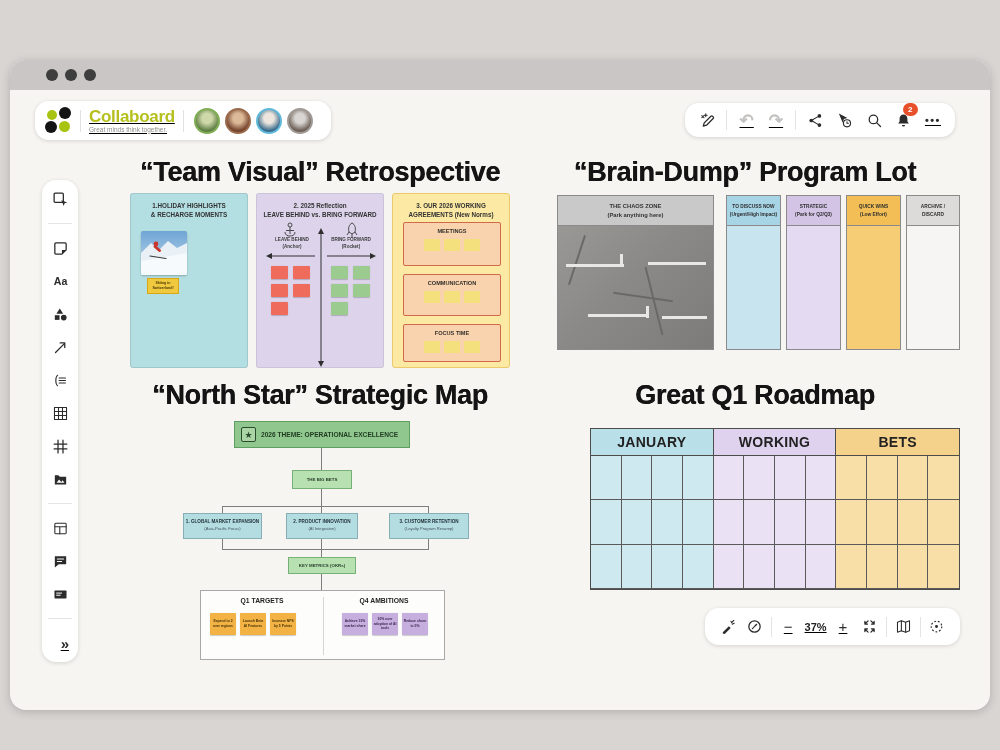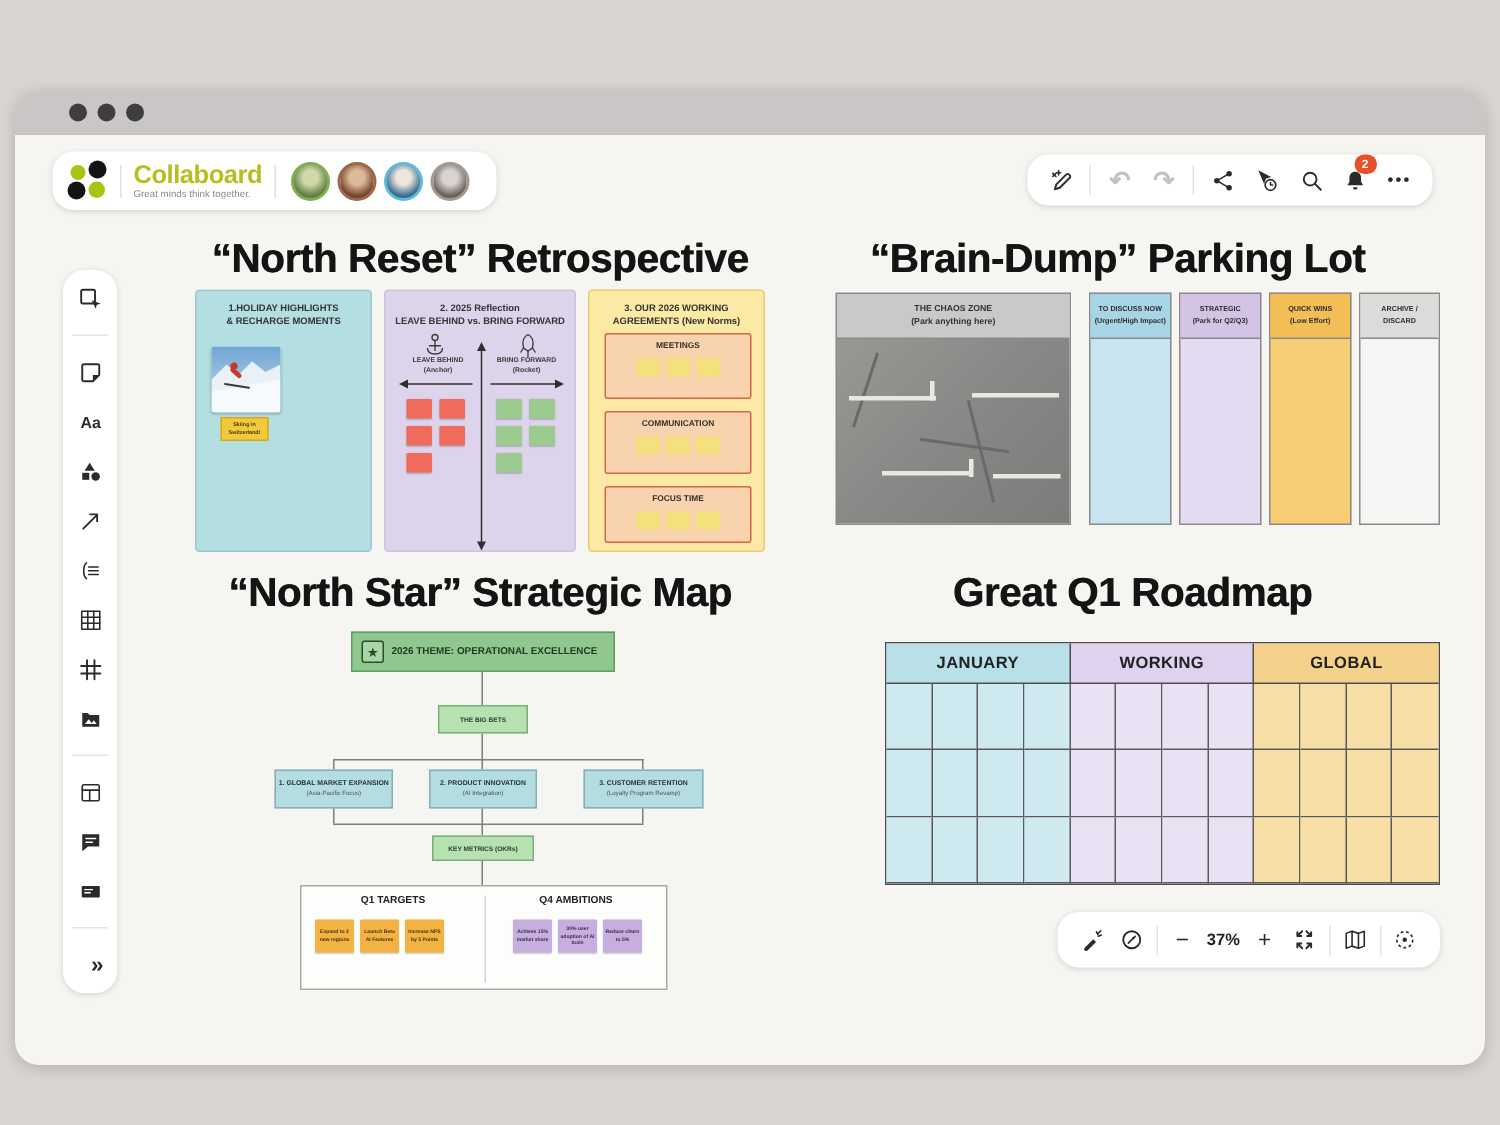--- a/index.html
+++ b/index.html
@@ -1,20 +1,20 @@
 <!DOCTYPE html>
 <html><head>
 <meta charset="utf-8">
 <style>
   * { margin:0; padding:0; box-sizing:border-box; }
   html,body { width:1000px; height:750px; }
   body { font-family:"Liberation Sans", sans-serif; background:#d8d5d3; }
   #screen { position:relative; width:1000px; height:750px; overflow:hidden; }
   .pre { white-space:pre-line; }
-  .card { background:#fff; border-radius:14px; box-shadow:0 1px 4px rgba(0,0,0,.14); }
+  .card { background:#fff; border-radius:14px; box-shadow:0 1px 4px rgba(0,0,0,.14);text-decoration:underline; }
 
   
   .window-bg { position:absolute; left:10px; top:60px; width:980px; height:650px;
     background:#f7f5f2; border-radius:16px; box-shadow:0 2px 10px rgba(0,0,0,.18); }
   .chrome { position:absolute; left:10px; top:60px; width:980px; height:30px;
     background:#c9c6c5; border-radius:16px 16px 0 0; display:flex; align-items:center; padding-left:36px; gap:7px; }
   .chrome .dot { width:12px; height:12px; border-radius:50%; background:#3e3e3e; }
 
   
   .logo-card { position:absolute; left:35px; top:101px; width:296px; height:39px;
@@ -111,21 +111,21 @@
     display:flex; align-items:center; justify-content:center; text-align:center; line-height:1.4; padding:1px;
     box-shadow:0 0.5px 1px rgba(0,0,0,.2); }
   .q-orange { background:#f2b244; color:#4a3508; }
   .q-purple { background:#c6aede; color:#3a2a4e; }
 
   
   .rm-table { position:absolute; left:590px; top:428px; width:370px; height:162px; border:1.4px solid #4c4c4c;
     display:flex; flex-direction:column; background:#fff; }
   .rm-head { display:grid; grid-template-columns:repeat(3,1fr); height:27px; }
   .rm-head > div { border-right:1px solid #4c4c4c; border-bottom:1px solid #4c4c4c; display:flex; align-items:center;
-    justify-content:center; font-size:11px; font-weight:bold; color:#222; letter-spacing:0.3px; }
+    justify-content:center; font-size:14px; font-weight:bold; color:#222; letter-spacing:0.3px; }
   .rm-head > div:last-child { border-right:none; }
   .h0 { background:#b9dfe9; } .h1 { background:#ded2ee; } .h2 { background:#f5d28b; }
   .rm-body { flex:1; display:grid; grid-template-columns:repeat(12,1fr); grid-auto-rows:1fr; }
   .rm-cell { border-right:1px solid #5a5a5a; border-bottom:1px solid #5a5a5a; }
   .rm-cell:nth-child(12n) { border-right:none; }
   .m0 { background:#cfe9f1; } .m1 { background:#eae1f5; } .m2 { background:#f8dfa8; }
 
   
   .tool-bottom { position:absolute; left:705px; top:608px; width:255px; height:37px;
     display:flex; align-items:center; justify-content:space-between; padding:0 13px; }
@@ -282,21 +282,21 @@
     <span class="sbtn">
       <svg viewBox="0 0 24 24">
           <rect class="fl" x="3.5" y="6.5" width="17" height="11" rx="1"></rect>
           <path d="M6.5 10h7M6.5 13h5" stroke="#fff" stroke-width="1.4" stroke-linecap="round"></path>
         </svg>
     </span>
     <span class="sdiv"></span>
     <span class="sbtn chev">»</span>
   </div>
 
-  <div class="title" style="left:130px; top:157px; width:380px;">“North Reset” Retrospective</div>
+  <div class="title" style="left:130px; top:157px; width:380px;">“Team Visual” Retrospective</div>
 
   <div class="panel p-teal" style="left:130px; width:118px;">
     <div class="phead pre">1.HOLIDAY HIGHLIGHTS
 &amp; RECHARGE MOMENTS</div>
     <div class="ski">
       <svg viewBox="0 0 46 44" width="46" height="44">
         <defs>
             <linearGradient id="sky" x1="0" y1="0" x2="0" y2="1">
           <stop offset="0" stop-color="#6fa5d4"></stop>
               <stop offset="1" stop-color="#c9def0"></stop>
@@ -371,21 +371,21 @@
     <div class="agr-box" style="top:130px; height:38px;">
       <div class="atitle">FOCUS TIME</div>
       <div class="agr-sq">
           <i></i>
           <i></i>
           <i></i>
         </div>
     </div>
   </div>
 
-  <div class="title" style="left:545px; top:157px; width:400px;">“Brain-Dump” Parking Lot</div>
+  <div class="title" style="left:545px; top:157px; width:400px;">“Brain-Dump” Program Lot</div>
 
   <div class="chaos">
     <div class="chead pre">THE CHAOS ZONE
 (Park anything here)</div>
     <div class="asphalt">
       <span class="crack" style="left:18px; top:8px; width:1.5px; height:52px; transform:rotate(18deg);"></span>
       <span class="crack" style="left:95px; top:40px; width:1.5px; height:70px; transform:rotate(-14deg);"></span>
       <span class="crack" style="left:55px; top:70px; width:60px; height:1.5px; transform:rotate(8deg);"></span>
       <span class="wline" style="left:8px; top:38px; width:58px; height:3px;"></span>
       <span class="wline" style="left:90px; top:36px; width:58px; height:3px;"></span>
@@ -460,21 +460,21 @@
     <span class="qnote q-purple" style="left:171px;">30% user adoption of AI tools</span>
     <span class="qnote q-purple" style="left:201px;">Reduce churn to 5%</span>
   </div>
 
   <div class="title" style="left:560px; top:380px; width:390px;">Great Q1 Roadmap</div>
 
   <div class="rm-table">
     <div class="rm-head">
       <div class="h0">JANUARY</div>
       <div class="h1">WORKING</div>
-      <div class="h2">GLOBAL</div>
+      <div class="h2">BETS</div>
     </div>
     <div class="rm-body">
         <div class="rm-cell m0"></div>
         <div class="rm-cell m0"></div>
         <div class="rm-cell m0"></div>
         <div class="rm-cell m0"></div>
         <div class="rm-cell m1"></div>
         <div class="rm-cell m1"></div>
         <div class="rm-cell m1"></div>
         <div class="rm-cell m1"></div>

